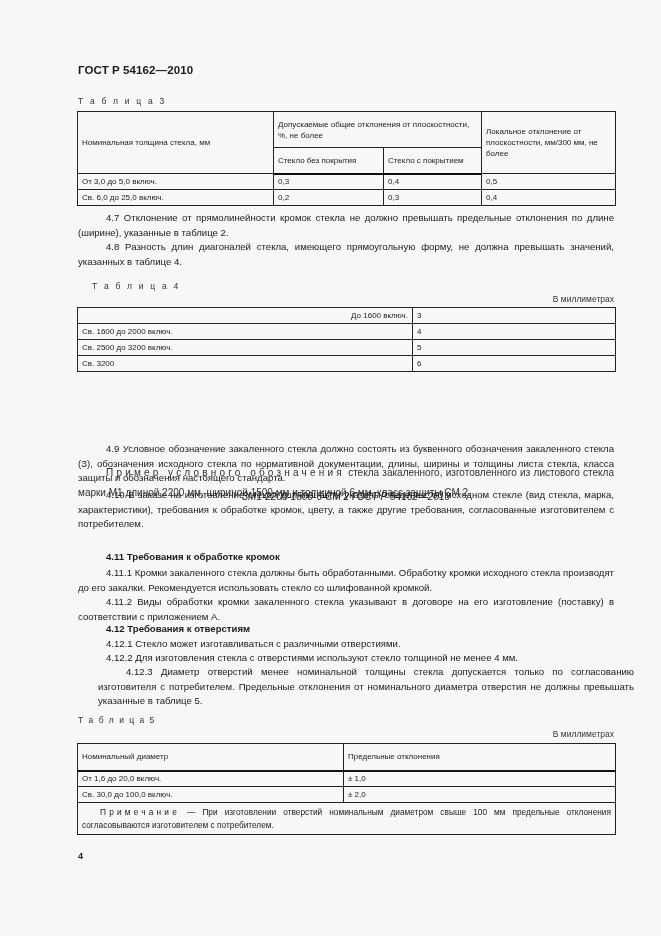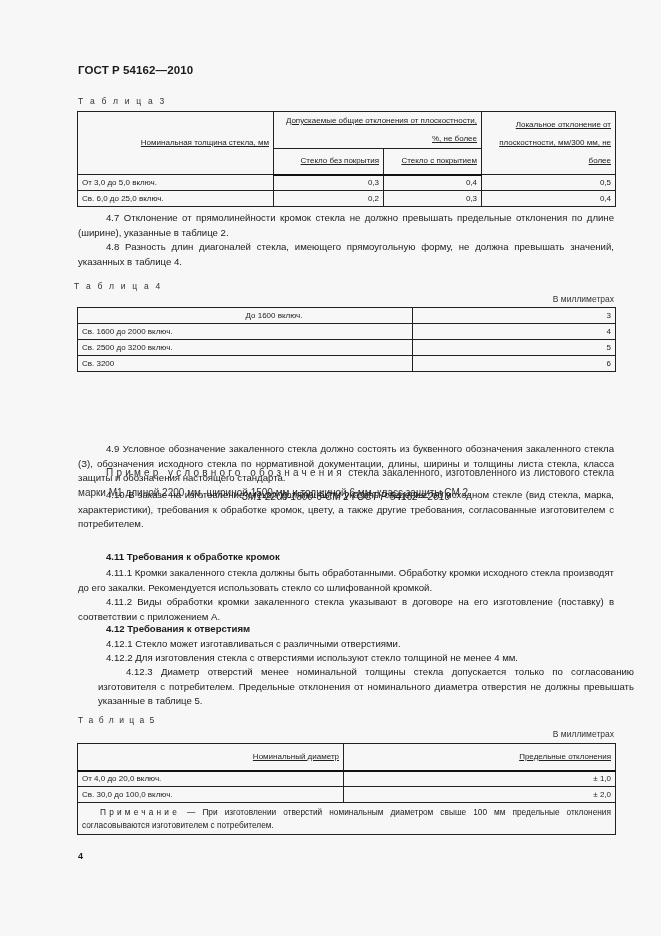--- a/index.html
+++ b/index.html
@@ -6,23 +6,23 @@
   body {
     width: 661px; height: 936px; background: #f7f7f7; position: relative; overflow: hidden;
     font-family: "Liberation Sans", "DejaVu Sans", sans-serif; color: #1a1a1a;
   }
   .abs { position: absolute; }
   .doc-header { left: 78px; top: 64px; font-size: 11.5px; font-weight: bold; letter-spacing: 0.1px; }
   .tcaption { font-size: 8.5px; letter-spacing: 2.2px; color: #333; }
   .units { font-size: 8.5px; color: #333; text-align: right; }
   table.t { position: absolute; border-collapse: collapse; font-size: 8px; color: #222; table-layout: fixed; }
   table.t td, table.t th { border: 1px solid #222; padding: 0 4px; font-weight: normal; }
-  table.t th { text-align: right; line-height: 18px; text-decoration: underline; }
+  table.t th { text-align: left; line-height: 11px; }
   table.t tr.head-end th, table.t tr.head-end td { border-bottom: 2px solid #111; }
-  td.c { text-align: right; }
+  td.c { text-align: left; }
   td.l { text-align: left; padding-left: 10px; }
   .para { font-size: 9.6px; line-height: 14.5px; color: #1a1a1a; text-align: justify; width: 536px; left: 78px; }
   .para .ind { display: inline-block; width: 28px; }
   .small { font-size: 10px; line-height: 20px; color: #333; }
   .spaced { letter-spacing: 3.2px; }
   .heading { font-weight: bold; }
   .example-code { font-style: italic; font-size: 10px; text-align: center; width: 536px; left: 78px; }
   .page-num { left: 78px; top: 851px; font-size: 9px; font-weight: bold; }
 </style>
 </head>
@@ -59,30 +59,30 @@
     <td class="c">0,2</td>
     <td class="c">0,3</td>
     <td class="c">0,4</td>
   </tr>
 </tbody>
   </table>
 
 <div class="abs para" style="top:211px;"><span class="ind"></span><span>4.7 Отклонение от прямолинейности кромок стекла не должно превышать предельные отклонения по длине (ширине), указанные в таблице 2.</span></div>
 <div class="abs para" style="top:240px;"><span class="ind"></span><span>4.8 Разность длин диагоналей стекла, имеющего прямоугольную форму, не должна превышать значений, указанных в таблице 4.</span></div>
 
-<div class="abs tcaption" style="left:74px; top:281px;">Т а б л и ц а 4</div>
+<div class="abs tcaption" style="left:92px; top:281px;">Т а б л и ц а 4</div>
 <div class="abs units" style="left:400px; width:214px; top:294px;">В миллиметрах</div>
 <table class="t" style="left:77px; top:307px; width:538px;">
   <colgroup>
       <col style="width:335px">
       <col style="width:203px">
     </colgroup>
   <tbody>
   <tr style="height:16px">
-    <td class="c" style="text-align:center;padding-left:62px">До 1600 включ.</td>
+    <td class="c" style="text-align:right;padding-left:62px">До 1600 включ.</td>
     <td class="c">3</td>
   </tr>
   <tr style="height:16px">
     <td class="l">Св. 1600 до 2000 включ.</td>
     <td class="c">4</td>
   </tr>
   <tr style="height:16px">
     <td class="l">Св. 2500 до 3200 включ.</td>
     <td class="c">5</td>
   </tr>
@@ -116,21 +116,21 @@
   <colgroup>
       <col style="width:266px">
       <col style="width:272px">
     </colgroup>
   <tbody>
       <tr class="head-end" style="height:27px">
     <th>Номинальный диаметр</th>
     <th>Предельные отклонения</th>
   </tr>
   <tr style="height:16px">
-    <td class="l">От 4,0 до 20,0 включ.</td>
+    <td class="l">От 1,6 до 20,0 включ.</td>
     <td class="c">± 1,0</td>
   </tr>
   <tr style="height:16px">
     <td class="l">Св. 30,0 до 100,0 включ.</td>
     <td class="c">± 2,0</td>
   </tr>
   <tr style="height:32px">
     <td colspan="2" style="font-size:8.3px; line-height:13px; padding:2px 4px; text-align:justify;"><span style="display:inline-block;width:18px"></span><span class="spaced">Примечание</span><span> — При изготовлении отверстий номинальным диаметром свыше 100 мм предельные отклонения согласовываются изготовителем с потребителем.</span></td>
   </tr>
 </tbody>

